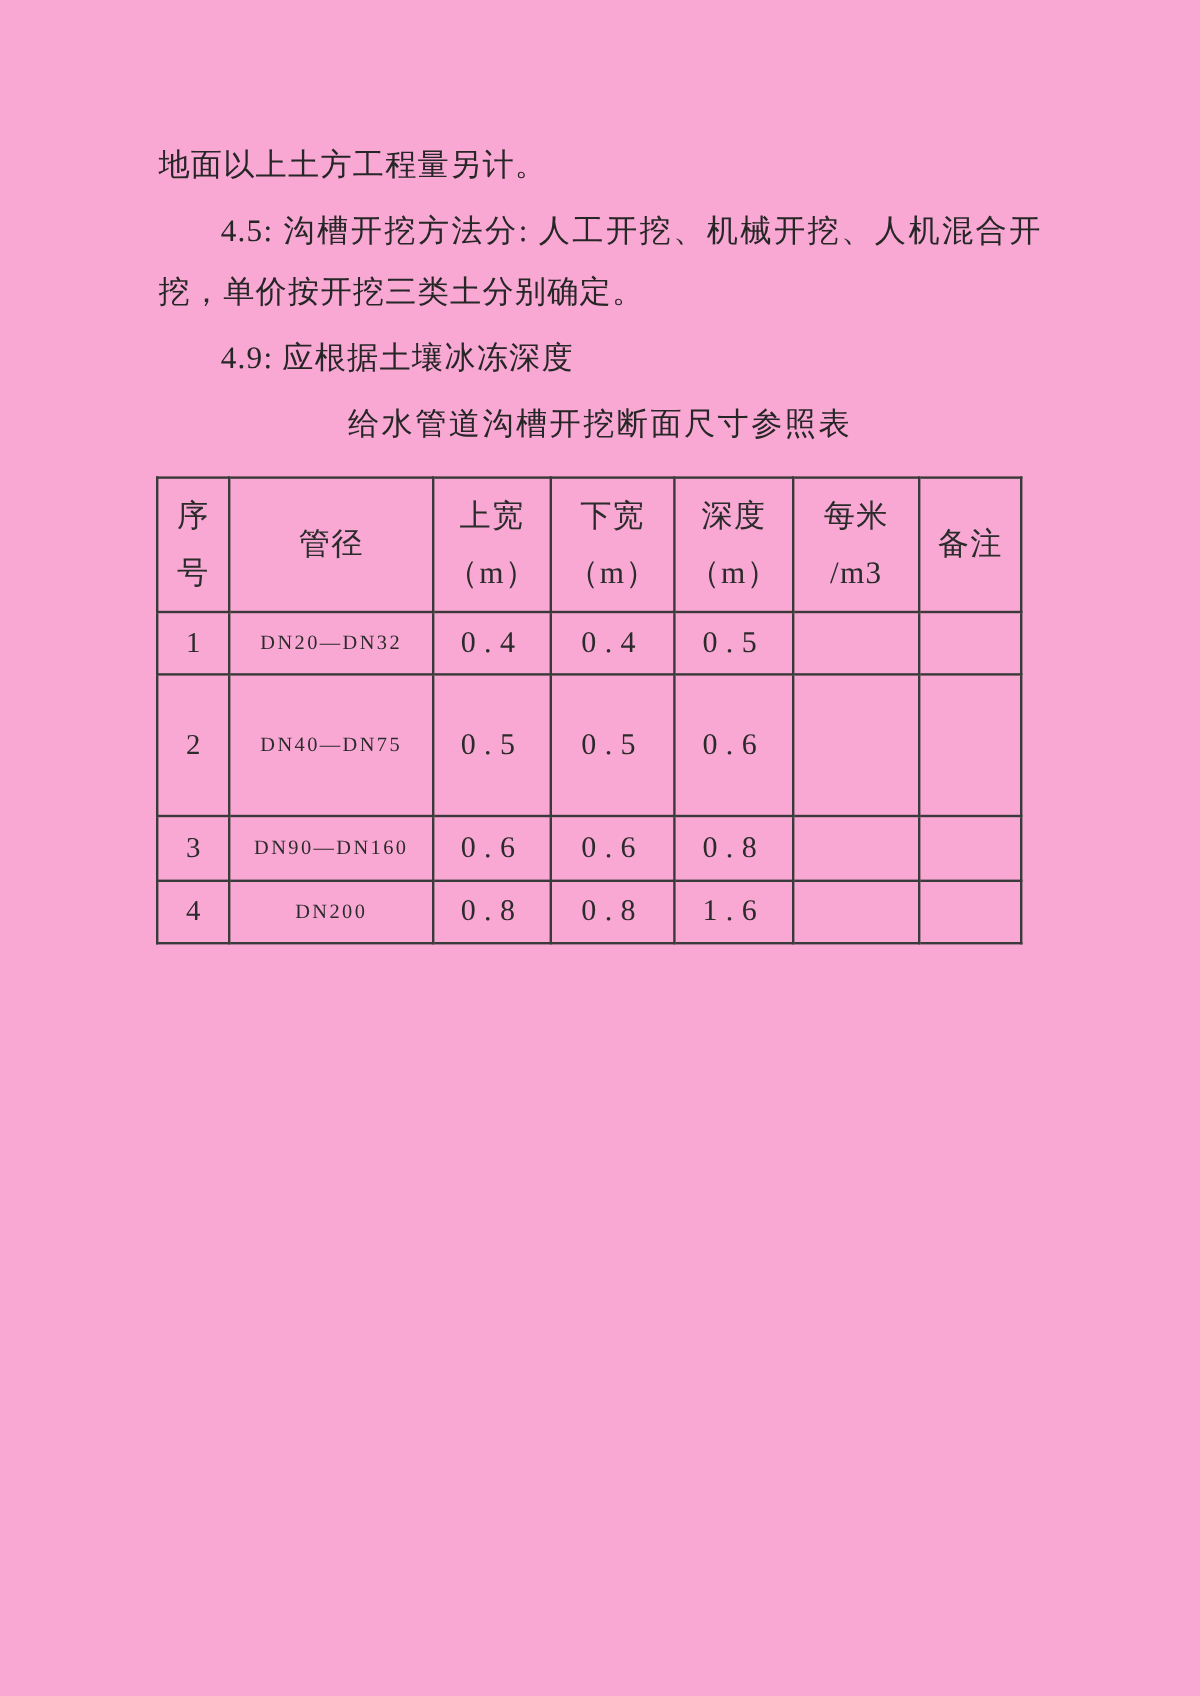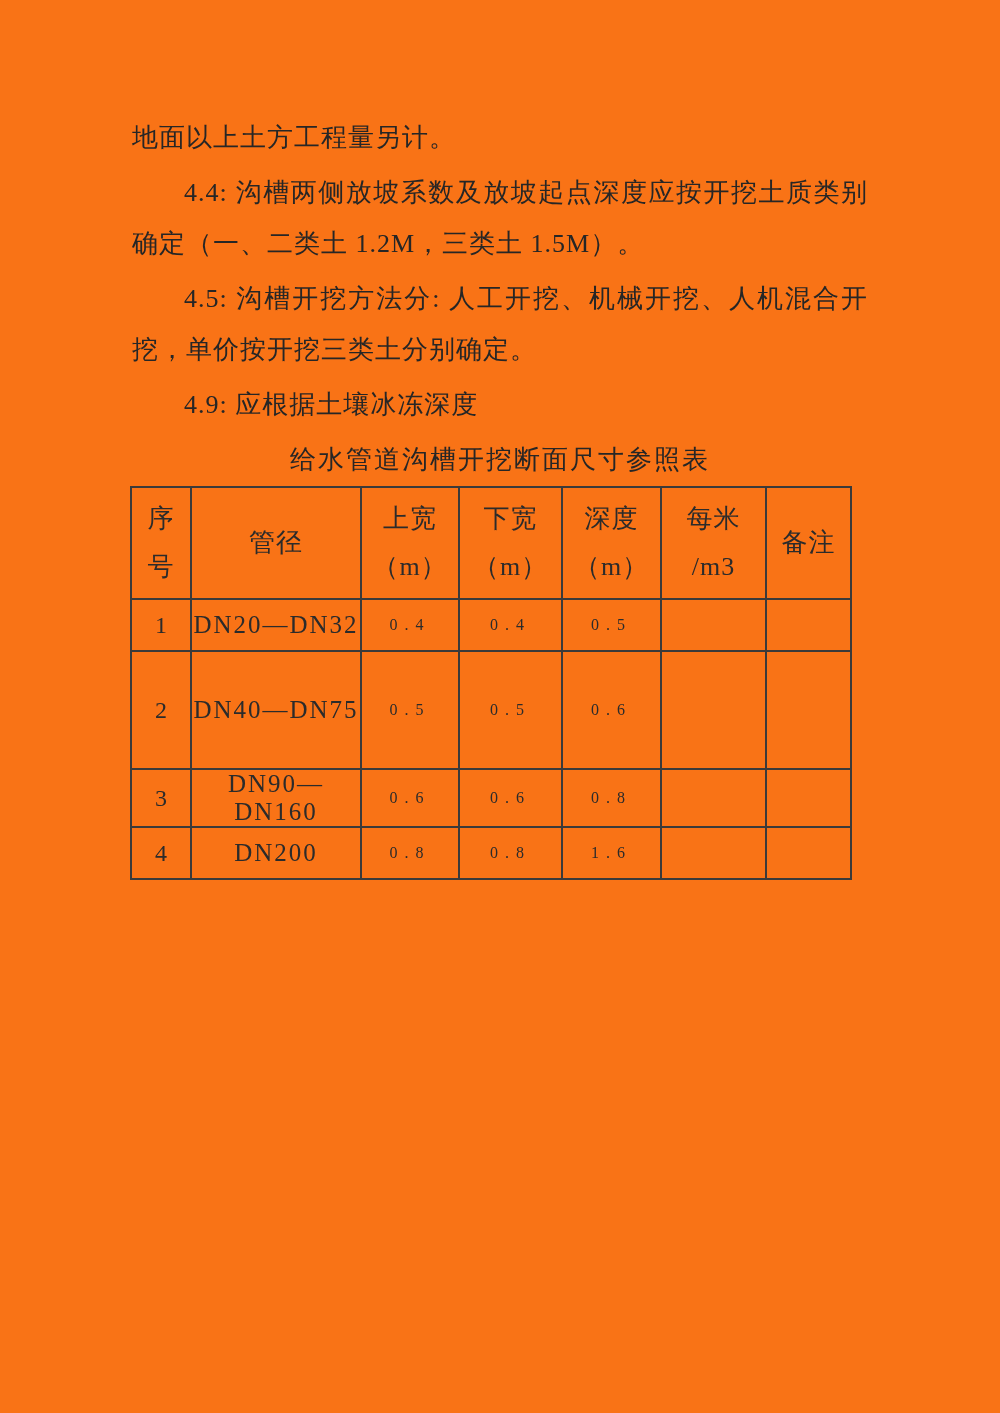--- a/index.html
+++ b/index.html
@@ -6,42 +6,42 @@
     margin: 0;
     padding: 0;
     background: #e8e8e6;
     font-family: "Liberation Serif", "DejaVu Serif", serif;
   }
   .page {
     position: relative;
     width: 1000px;
     height: 1413px;
     margin: 0 auto;
-    background: #f97316;
+    background: #f9a8d4;
     color: #262626;
     box-sizing: border-box;
     padding: 112px 132px 0 132px;
     overflow: hidden;
   }
   .body-text p {
     margin: 0 0 4px 0;
     font-size: 26px;
     line-height: 51px;
     letter-spacing: 1px;
     text-align: justify;
     text-justify: inter-character;
     overflow-wrap: break-word;
   }
   .body-text p.indent { text-indent: 52px; }
   .table-title {
     font-size: 26px;
     line-height: 51px;
     text-align: center;
     letter-spacing: 2px;
-    margin-bottom: 1px;
+    margin-bottom: 18px;
   }
   table.ref-table {
     border-collapse: collapse;
     table-layout: fixed;
     width: 720px;
     margin-left: -2px;
   }
   table.ref-table th, table.ref-table td {
     border: 2px solid #3a3a3a;
     text-align: center;
@@ -54,31 +54,30 @@
   tr.row-1 { height: 52px; }
   tr.row-2 { height: 118px; }
   tr.row-3 { height: 54px; }
   tr.row-4 { height: 52px; }
   th .hline {
     font-size: 26px;
     line-height: 48px;
     letter-spacing: 1px;
   }
   td.seq  { font-size: 24px; }
-  td.dn   { font-size: 25px; letter-spacing: 2px; }
-  td.num  { font-size: 16px; letter-spacing: 7px; margin-left: 28px; }
+  td.dn   { font-size: 17px; letter-spacing: 2px; }
+  td.num  { font-size: 25px; letter-spacing: 7px; margin-left: 28px; }
 </style>
 </head>
 <body>
 
 <div class="page">
 
   <div class="body-text">
     <p>地面以上土方工程量另计。</p>
-    <p class="indent">4.4: 沟槽两侧放坡系数及放坡起点深度应按开挖土质类别确定（一、二类土 1.2M，三类土 1.5M）。</p>
     <p class="indent">4.5: 沟槽开挖方法分: 人工开挖、机械开挖、人机混合开挖，单价按开挖三类土分别确定。</p>
     <p class="indent">4.9: 应根据土壤冰冻深度</p>
   </div>
 
   <div class="table-title">给水管道沟槽开挖断面尺寸参照表</div>
 
   <table class="ref-table">
     <colgroup>
       <col style="width:60px">
       <col style="width:170px">

